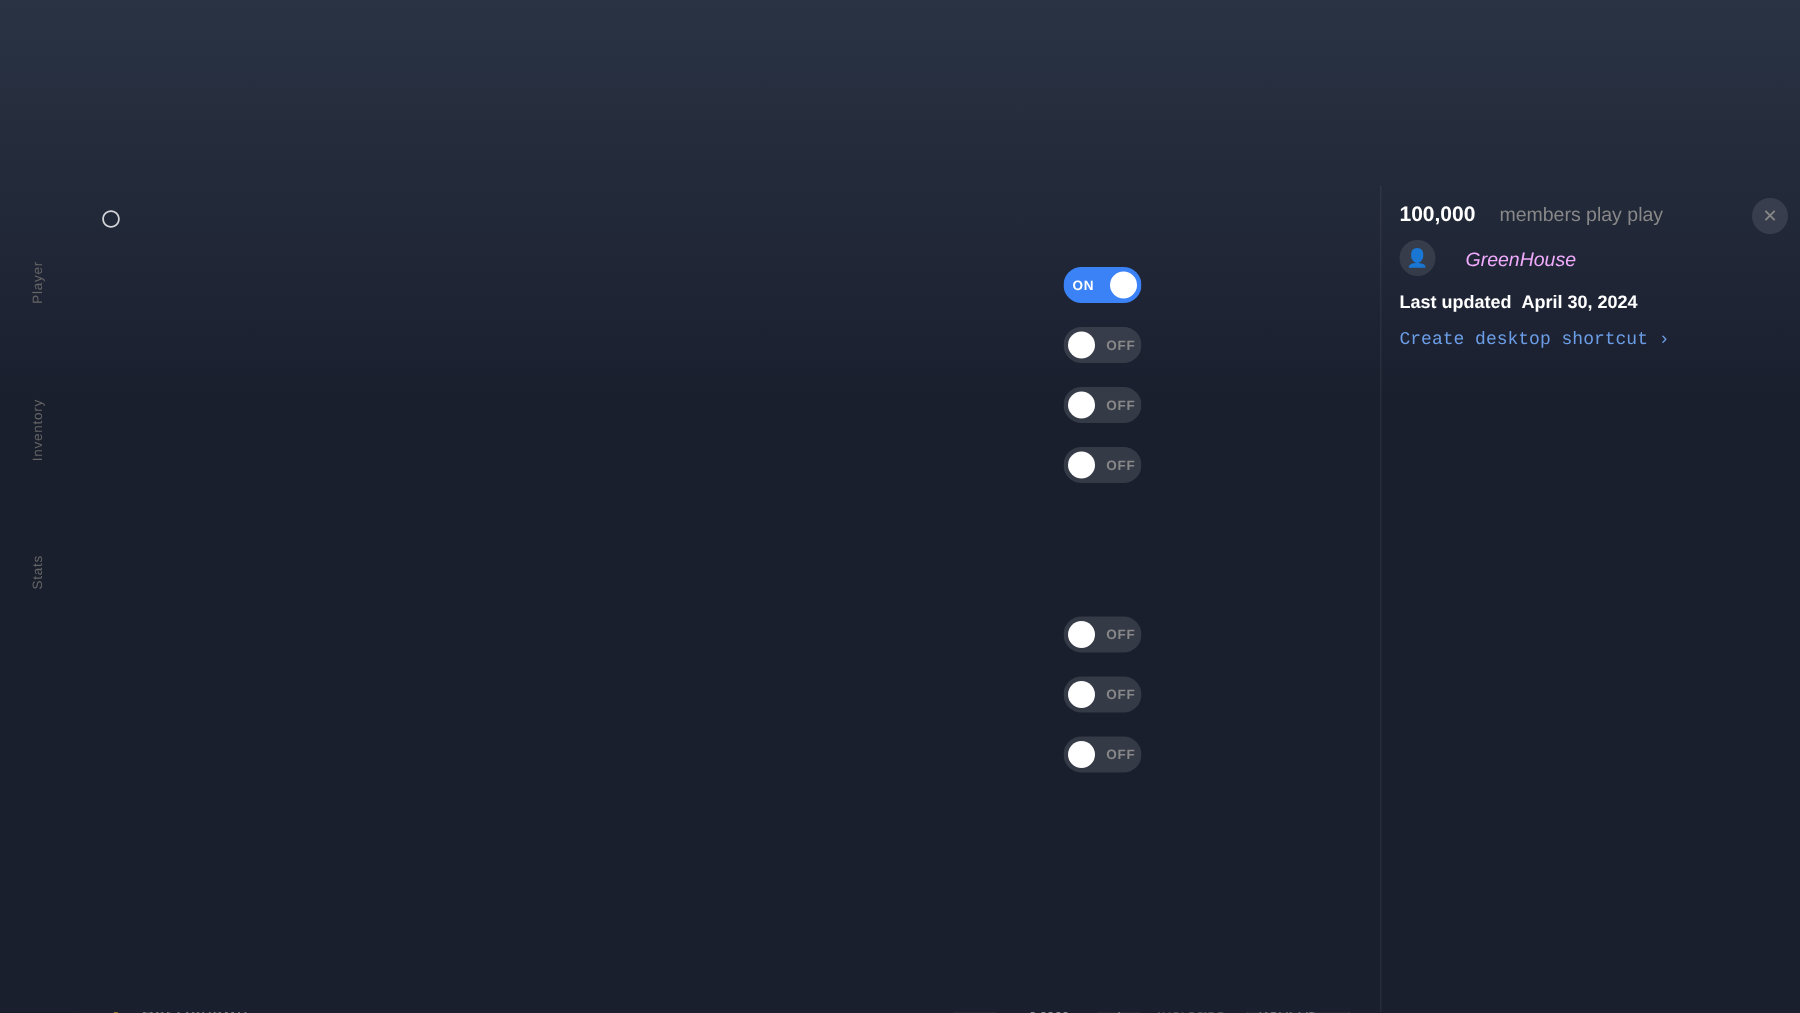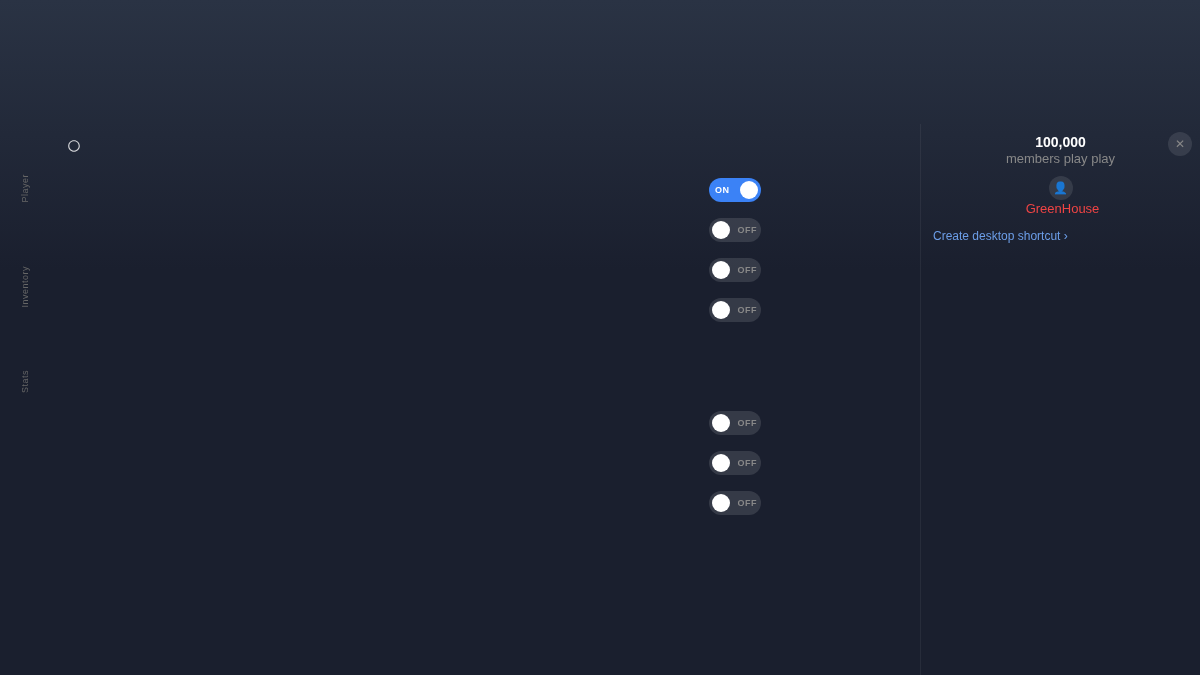--- a/index.html
+++ b/index.html
@@ -448,48 +448,48 @@
       width: 24px; height: 24px;
       background: rgba(255,255,255,0.1);
       border-radius: 50%;
       display: flex; align-items: center; justify-content: center;
       font-size: 12px; cursor: pointer; color: #888;
     }
 
     .stats-row {
       display: flex;
       align-items: center;
-      gap: 1px;
+      gap: 16px;
       margin-bottom: 10px;
-      flex-direction: column;
     }
     .members-count { font-weight: 700; color: #fff; font-size: 14px; }
     .members-text { font-size: 13px; color: #888; }
     .user-icon-sm {
       width: 24px; height: 24px;
       background: rgba(255,255,255,0.1);
       border-radius: 50%;
       display: flex; align-items: center; justify-content: center;
       font-size: 12px; color: #888;
     }
 
-    .author-name { font-size: 13px; color: #ef4444; margin-left: 4px; }
+    .author-name { font-size: 13px; color: #f0abfc; margin-left: 4px; font-style: italic; }
 
     .updated-row {
       font-size: 12px;
       color: #888;
       margin-bottom: 8px;
     }
     .updated-row span { color: #fff; font-weight: 600; }
 
     .shortcut-link {
       font-size: 12px;
       color: #6c9ee8;
       cursor: pointer;
       text-decoration: none;
+      font-family: Liberation Mono, monospace;
     }
   </style>
 </head>
 <body>
 
 <div class="app-container">
   <div class="bg-overlay"></div>
 
   <div class="navbar">
     <div class="nav-logo">W</div>
@@ -811,18 +811,22 @@
       <div class="stats-row">
         <span class="members-count">100,000</span>
         <span class="members-text">members play play</span>
       </div>
 
       <div class="stats-row">
         <div class="user-icon-sm">👤</div>
         <span class="author-name">GreenHouse</span>
       </div>
 
+      <div class="updated-row">
+        <span>Last updated</span>
+        &nbsp;<span>April 30, 2024</span>
+      </div>
 
       <a class="shortcut-link" href="#">Create desktop shortcut ›</a>
     </div>
 
   </div>
 </div>
 
 </body></html>

